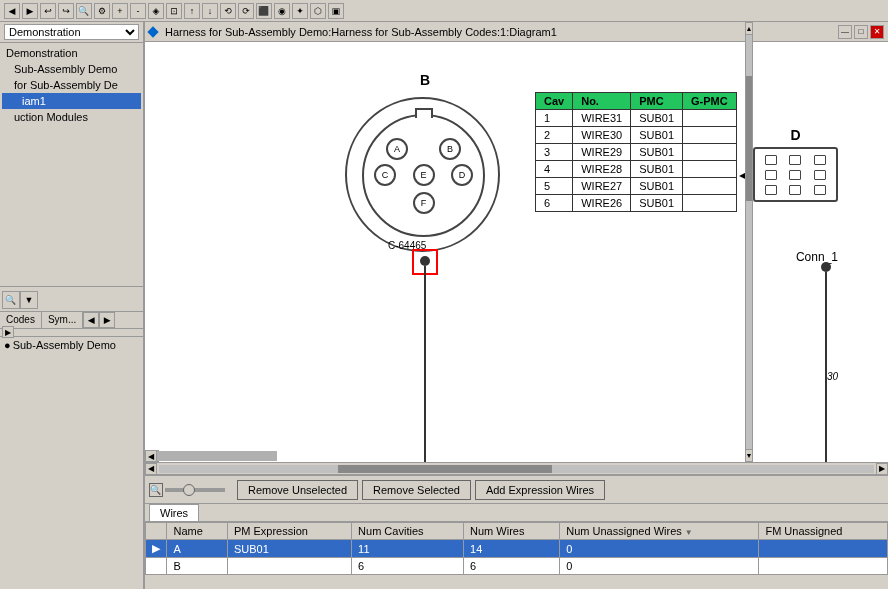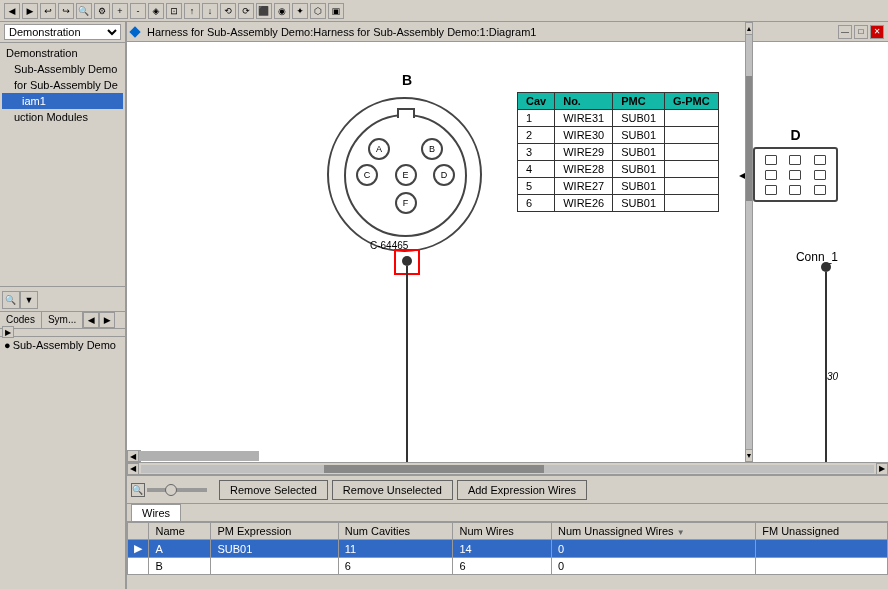--- a/index.html
+++ b/index.html
@@ -23,21 +23,21 @@
       font-size: 9px; cursor: pointer;
     }
 
     .main-layout {
       display: flex;
       height: calc(589px - 22px);
     }
 
     
     .sidebar {
-      width: 127px;
+      width: 145px;
       background: #d4d0c8;
       border-right: 2px solid #999;
       display: flex;
       flex-direction: column;
       overflow: hidden;
     }
 
     .sidebar-dropdown {
       display: flex;
       align-items: center;
@@ -172,21 +172,21 @@
       top: 50px;
       border-collapse: collapse;
       font-size: 11px;
     }
     .connector-table th, .connector-table td {
       border: 1px solid #333;
       padding: 2px 8px;
       text-align: left;
     }
     .connector-table th {
-      background: #14b8a6;
+      background: #22c55e;
     }
 
     
     .bottom-panel {
       height: 115px;
       background: #d4d0c8;
       border-top: 2px solid #999;
       display: flex;
       flex-direction: column;
     }
@@ -344,21 +344,21 @@
 
     <div style="flex:1;"></div>
 
   </div>
 
   <div class="main-content">
 
     <div class="window-titlebar">
       <div class="window-title-text">
         <span class="title-diamond"></span>
-        <span>Harness for Sub-Assembly Demo:Harness for Sub-Assembly Demo:1:Diagram1</span>
+        <span>Harness for Sub-Assembly Demo:Harness for Sub-Assembly Codes:1:Diagram1</span>
       </div>
       <div class="window-controls">
         <div class="window-btn">—</div>
         <div class="window-btn">□</div>
         <div class="window-btn close">✕</div>
       </div>
     </div>
 
     <div class="diagram-area">
 
@@ -497,22 +497,22 @@
     <div class="bottom-panel">
 
       <div class="bottom-toolbar">
         <div class="bottom-search-area">
           <div style="width:14px;height:14px;background:#d4d0c8;border:1px solid #666;display:flex;align-items:center;justify-content:center;font-size:9px;">🔍</div>
           <div class="slider-track">
             <div class="slider-thumb"></div>
           </div>
         </div>
 
+        <button class="bottom-btn">Remove Unselected</button>
         <button class="bottom-btn">Remove Selected</button>
-        <button class="bottom-btn">Remove Unselected</button>
         <button class="bottom-btn">Add Expression Wires</button>
       </div>
 
       <div style="display:flex; align-items:center; padding:0 4px; border-bottom:1px solid #999; background:#d4d0c8;">
         <div style="padding:2px 10px; background:white; border:1px solid #999; border-bottom:none; font-size:11px; cursor:pointer;">Wires</div>
       </div>
 
       <div class="data-table-container">
         <table class="data-table">
           <thead>

